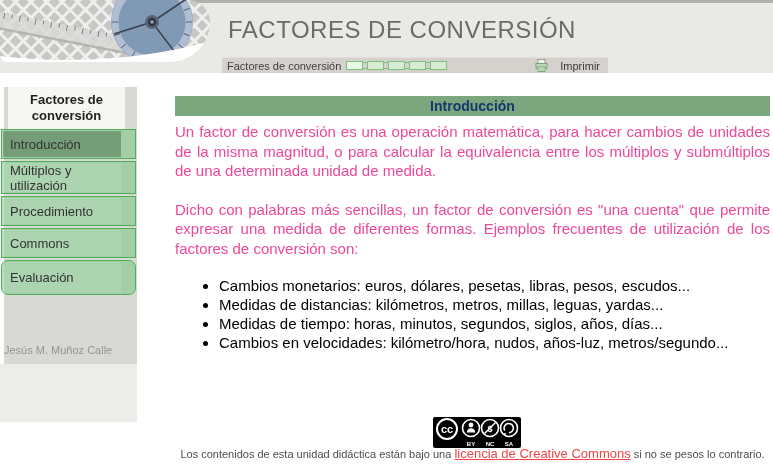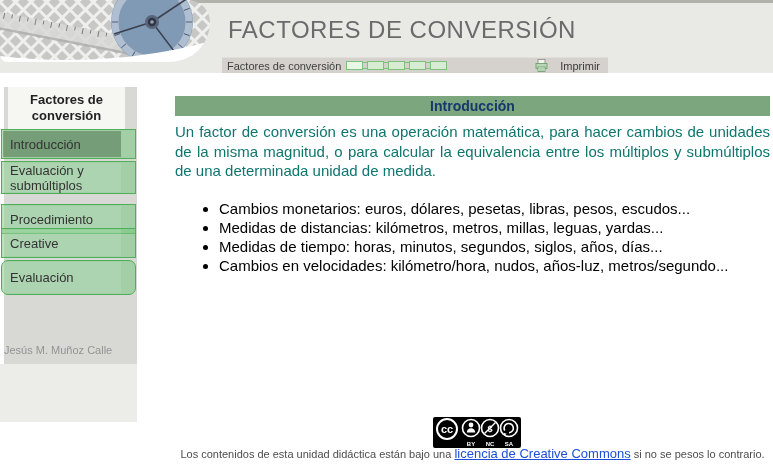--- a/index.html
+++ b/index.html
@@ -35,38 +35,38 @@
   .sb-header{position:absolute;left:8px;top:87px;width:117px;height:42px;background:#f6f6f3;
              box-sizing:border-box;display:flex;align-items:center;justify-content:center;
              font-weight:bold;font-size:13px;color:#222;text-align:center;line-height:16px;
              padding:2px 6px;}
   .menu-item{position:absolute;left:1px;width:135px;border:1px solid #4fae58;
              background:rgba(118,200,125,0.55);box-sizing:border-box;cursor:pointer;}
   .menu-inner{position:absolute;left:1px;top:1px;bottom:1px;right:14px;
               background:rgba(255,255,255,0.12);display:flex;align-items:center;}
   .menu-item.selected .menu-inner{background:rgba(62,96,66,0.45);}
   .menu-label{font-size:13px;color:#333;padding-left:7px;line-height:15px;}
-  .mi-1{top:129px;height:30px;} .mi-2{top:161px;height:33px;} .mi-3{top:204px;height:30px;}
+  .mi-1{top:129px;height:30px;} .mi-2{top:161px;height:33px;} .mi-3{top:196px;height:30px;}
   .mi-4{top:228px;height:30px;} .mi-5{top:260px;height:35px;border-radius:7px;}
   .author{position:absolute;left:4px;top:344px;font-size:11px;color:#949494;}
 
   
   .main{position:absolute;left:175px;top:96px;width:595px;}
   .section-bar{height:20px;background:#7ba67e;display:flex;align-items:center;justify-content:center;}
   .section-title{font-weight:bold;font-size:14px;color:#16386e;}
-  .main p{margin:6px 0 0 0;font-size:15px;line-height:19.5px;color:#0f766e;text-align:justify;}
+  .main p{margin:6px 0 0 0;font-size:15px;line-height:19.5px;color:#ec4899;text-align:justify;}
   .main p + p{margin-top:19px;}
   .main ul{margin:18px 0 0 0;padding-left:44px;}
   .main li{font-size:15px;line-height:19px;color:#000000;}
 
   
   .cc-badge{position:absolute;left:433px;top:417px;cursor:pointer;}
   .license-line{position:absolute;left:175px;top:446px;width:595px;text-align:center;
                 font-size:11px;color:#4d4d4d;white-space:nowrap;}
-  .license-link{font-size:13px;color:#1d4ed8;text-decoration:underline;cursor:pointer;}
+  .license-link{font-size:13px;color:#ef4444;text-decoration:underline;cursor:pointer;}
 </style>
 </head>
 <body>
 
 <div class="page">
 
   <div class="topstrip"></div>
 
   <div class="photo">
     <svg width="210" height="62" viewBox="0 0 210 62">
@@ -162,46 +162,47 @@
   <div class="sb-gray-bottom"></div>
   <div class="sb-header">Factores de conversión</div>
 
   <div class="menu-item mi-1 selected">
     <div class="menu-inner">
       <span class="menu-label">Introducción</span>
     </div>
   </div>
   <div class="menu-item mi-2">
     <div class="menu-inner">
-      <span class="menu-label">Evaluación y submúltiplos</span>
+      <span class="menu-label">Múltiplos y utilización</span>
     </div>
   </div>
   <div class="menu-item mi-3">
     <div class="menu-inner">
       <span class="menu-label">Procedimiento</span>
     </div>
   </div>
   <div class="menu-item mi-4">
     <div class="menu-inner">
-      <span class="menu-label">Creative</span>
+      <span class="menu-label">Commons</span>
     </div>
   </div>
   <div class="menu-item mi-5">
     <div class="menu-inner">
       <span class="menu-label">Evaluación</span>
     </div>
   </div>
 
   <div class="author">Jesús M. Muñoz Calle</div>
 
   <div class="main">
     <div class="section-bar">
       <span class="section-title">Introducción</span>
     </div>
     <p>Un factor de conversión es una operación matemática, para hacer cambios de unidades de la misma magnitud, o para calcular la equivalencia entre los múltiplos y submúltiplos de una determinada unidad de medida.</p>
+    <p>Dicho con palabras más sencillas, un factor de conversión es "una cuenta" que permite expresar una medida de diferentes formas. Ejemplos frecuentes de utilización de los factores de conversión son:</p>
     <ul>
       <li>Cambios monetarios: euros, dólares, pesetas, libras, pesos, escudos...</li>
       <li>Medidas de distancias: kilómetros, metros, millas, leguas, yardas...</li>
       <li>Medidas de tiempo: horas, minutos, segundos, siglos, años, días...</li>
       <li>Cambios en velocidades: kilómetro/hora, nudos, años-luz, metros/segundo...</li>
     </ul>
   </div>
 
   <div class="cc-badge">
     <svg width="88" height="31" viewBox="0 0 88 31">

